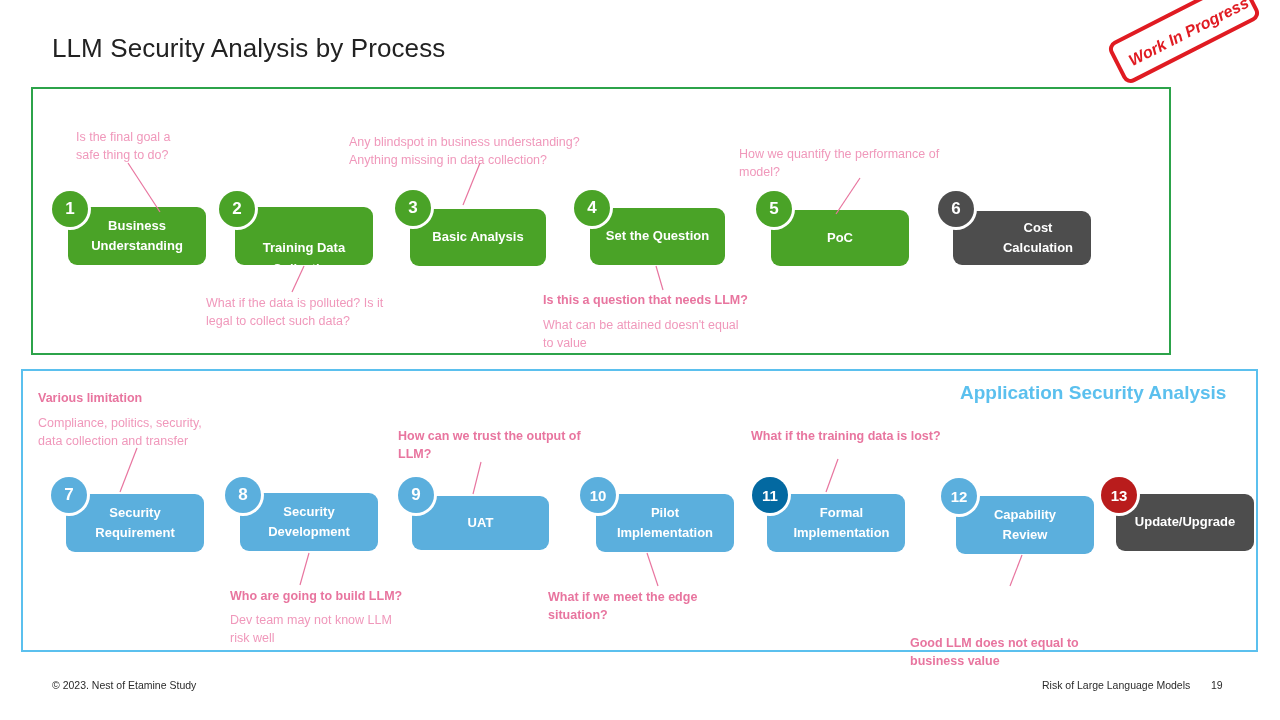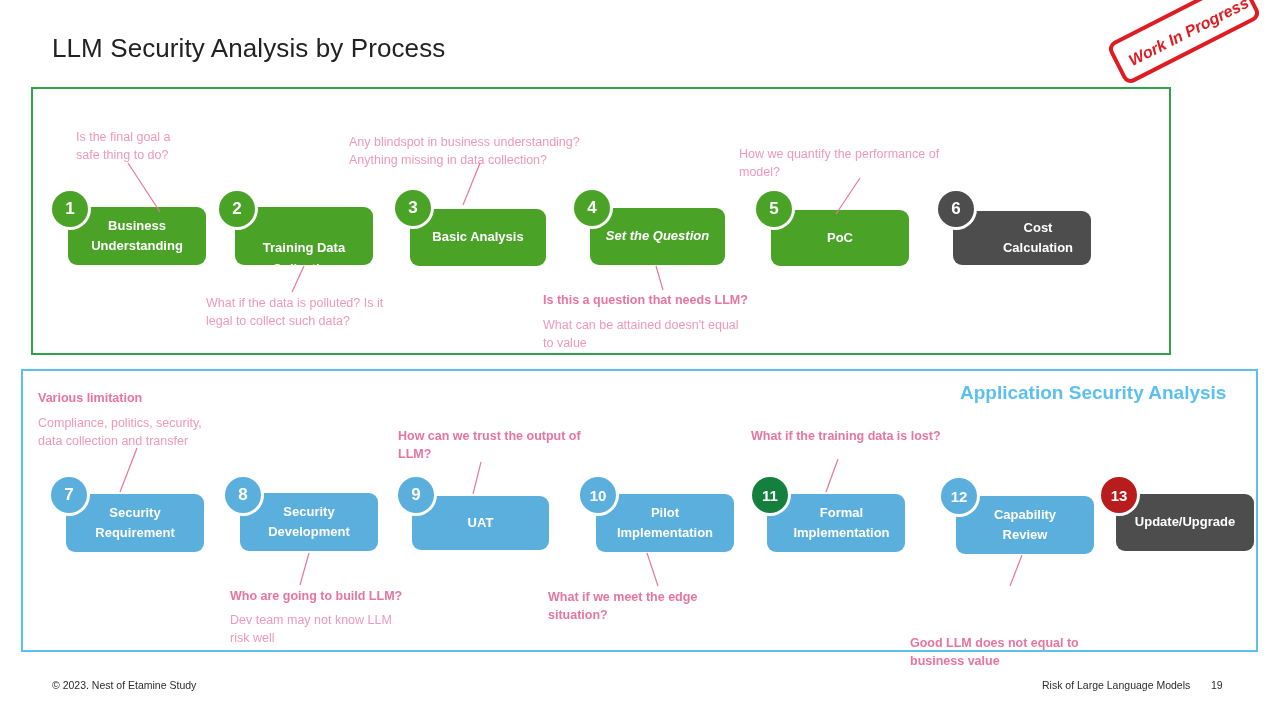--- a/index.html
+++ b/index.html
@@ -231,21 +231,21 @@
       </div>
       <div class="step">
         <div class="step-box" style="left: 410px; top: 209px; width: 136px; height: 57px; background: rgb(74, 163, 39);">
           <span style="white-space: pre-line;">Basic Analysis</span>
         </div>
         <div class="step-badge" style="left: 395px; top: 190px; background: rgb(74, 163, 39);">
           <span>3</span>
         </div>
       </div>
       <div class="step">
-        <div class="step-box" style="left: 590px; top: 208px; width: 135px; height: 57px; background: rgb(74, 163, 39); font-style: italic;">
+        <div class="step-box" style="left: 590px; top: 208px; width: 135px; height: 57px; background: rgb(74, 163, 39);">
           <span style="white-space: pre-line;">Set the Question</span>
         </div>
         <div class="step-badge" style="left: 574px; top: 190px; background: rgb(74, 163, 39);">
           <span>4</span>
         </div>
       </div>
       <div class="step">
         <div class="step-box" style="left: 771px; top: 210px; width: 138px; height: 56px; background: rgb(74, 163, 39);">
           <span style="white-space: pre-line;">PoC</span>
         </div>
@@ -294,21 +294,21 @@
         </div>
         <div class="step-badge" style="left: 580px; top: 477px; background: rgb(91, 175, 221);">
           <span style="font-size: 15px;">10</span>
         </div>
       </div>
       <div class="step">
         <div class="step-box" style="left: 767px; top: 494px; width: 138px; height: 58px; background: rgb(91, 175, 221); padding-left: 19px;">
           <span style="white-space: pre-line;">Formal
 Implementation</span>
         </div>
-        <div class="step-badge" style="left: 752px; top: 477px; background: #15803d;">
+        <div class="step-badge" style="left: 752px; top: 477px; background: #0369a1;">
           <span style="font-size: 15px;">11</span>
         </div>
       </div>
       <div class="step">
         <div class="step-box" style="left: 956px; top: 496px; width: 138px; height: 58px; background: rgb(91, 175, 221);">
           <span style="white-space: pre-line;">Capability
 Review</span>
         </div>
         <div class="step-badge" style="left: 941px; top: 478px; background: rgb(91, 175, 221);">
           <span style="font-size: 15px;">12</span>

